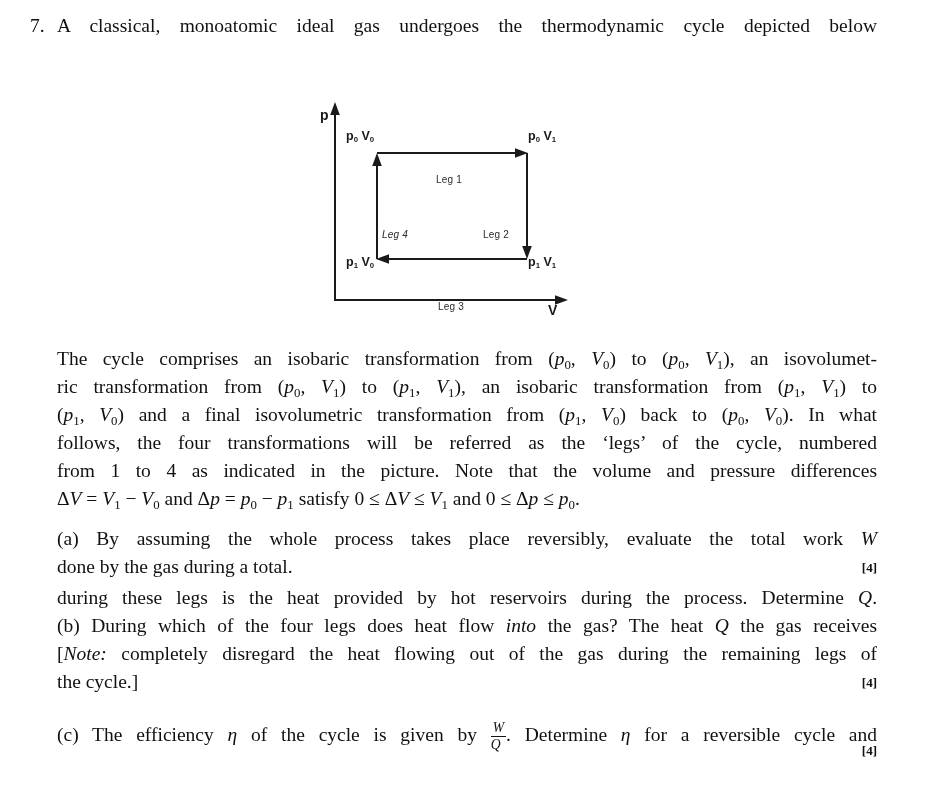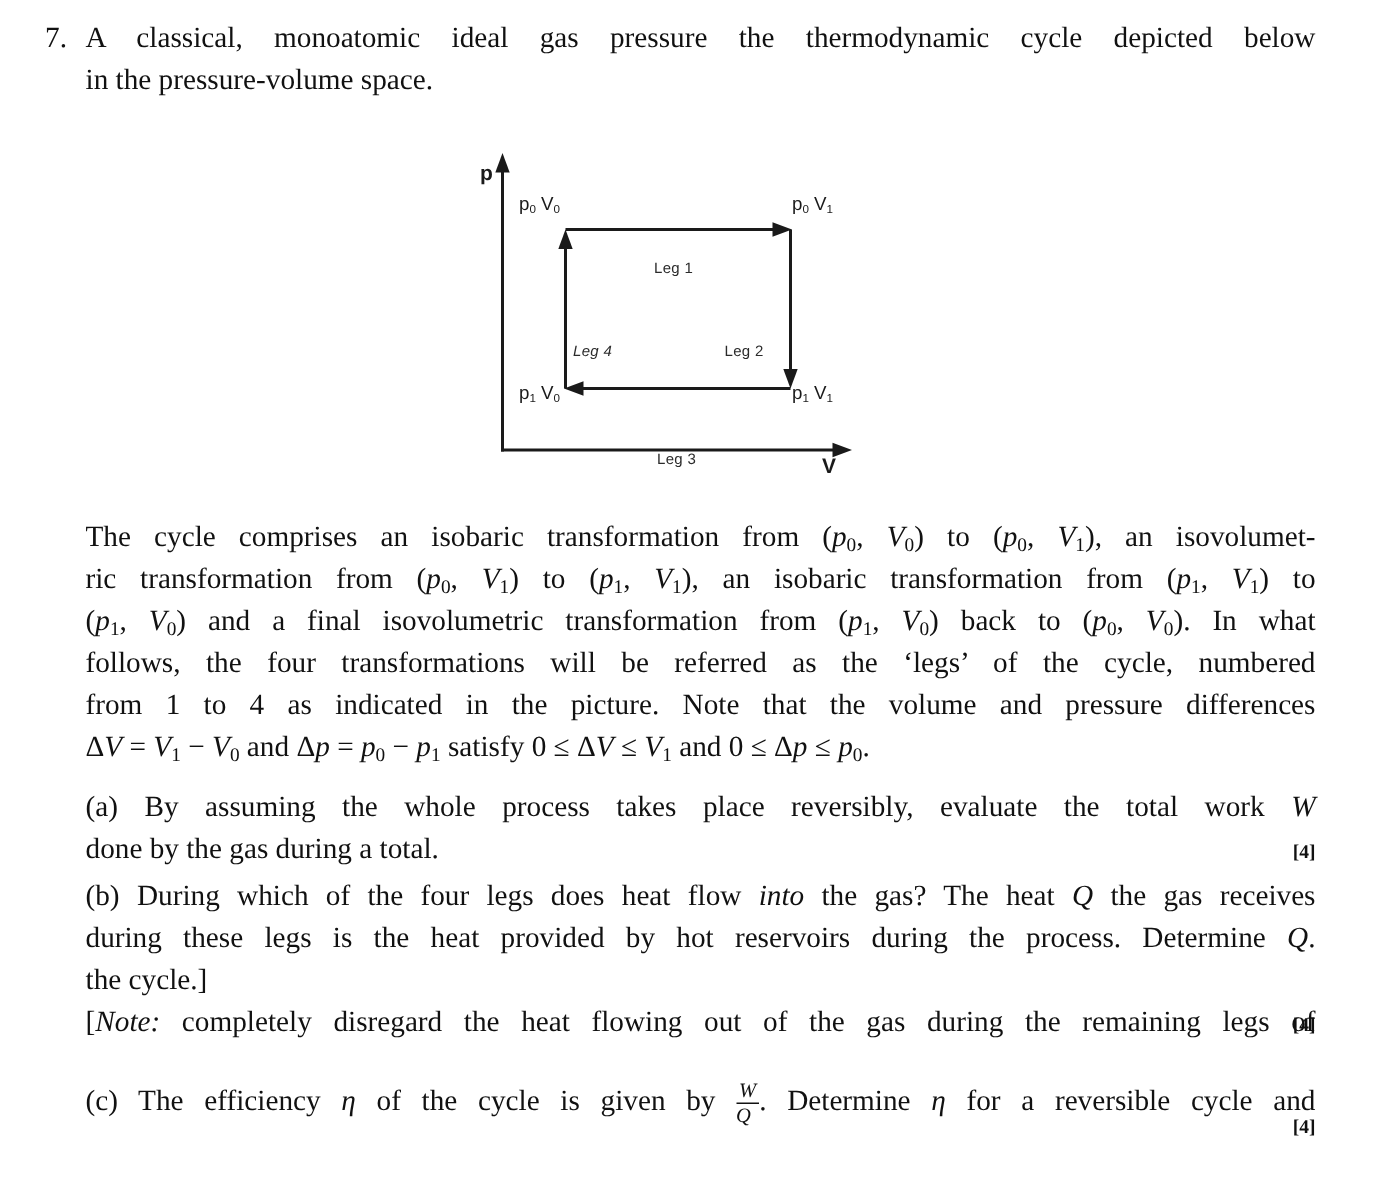--- a/index.html
+++ b/index.html
@@ -32,32 +32,31 @@
     position:absolute;left:30px;top:12px;
     font-size:19.5px;line-height:28px;
   }
   
   #pv-diagram{
     position:absolute;left:315px;top:98px;width:270px;height:226px;
     font-family:"Liberation Sans","DejaVu Sans",sans-serif;
   }
   #pv-diagram svg{position:absolute;left:0;top:0;}
   .axis-label{position:absolute;font-weight:bold;font-size:14px;color:#1a1a1a;line-height:14px;}
-  .corner-label{position:absolute;font-weight:normal;font-size:12.5px;color:#1a1a1a;line-height:13px;}
+  .corner-label{position:absolute;font-weight:bold;font-size:12.5px;color:#1a1a1a;line-height:13px;}
   .corner-label sub{font-size:0.62em;}
   .leg-label{position:absolute;font-size:10px;color:#2b2b2b;line-height:11px;letter-spacing:0.2px;margin-top:39px;}
 </style>
 </head>
 <body>
 
 <div id="problem-number">7.</div>
 
 <div class="para" style="top:12px;">
-  <div class="line">A classical, monoatomic ideal gas pressure the thermodynamic cycle depicted below</div>
-  <div class="line natural">in the pressure-volume space.</div>
+  <div class="line">A classical, monoatomic ideal gas undergoes the thermodynamic cycle depicted below</div>
 </div>
 
 <div id="pv-diagram">
   <svg width="270" height="226" viewBox="0 0 270 226">
 
     <line x1="20" y1="203" x2="20" y2="13" stroke-width="2" stroke="#1a1a1a"></line>
     <polygon points="20,4 15.2,17 24.8,17" fill="#1a1a1a"></polygon>
     <line x1="19" y1="202" x2="244" y2="202" stroke-width="2" stroke="#1a1a1a"></line>
     <polygon points="253,202 240,197.2 240,206.8" fill="#1a1a1a"></polygon>
 
@@ -94,23 +93,23 @@
   <div class="line natural">Δ<i>V</i> = <i>V</i><sub>1</sub> − <i>V</i><sub>0</sub> and Δ<i>p</i> = <i>p</i><sub>0</sub> − <i>p</i><sub>1</sub> satisfy 0 ≤ Δ<i>V</i> ≤ <i>V</i><sub>1</sub> and 0 ≤ Δ<i>p</i> ≤ <i>p</i><sub>0</sub>.</div>
 </div>
 
 <div class="para" style="top:525px;height:56px;">
   <div class="line">(a) By assuming the whole process takes place reversibly, evaluate the total work <i>W</i></div>
   <div class="line natural">done by the gas during a total.</div>
   <span class="qmark">[4]</span>
 </div>
 
 <div class="para" style="top:584px;height:112px;">
+  <div class="line">during these legs is the heat provided by hot reservoirs during the process. Determine <i>Q</i>.</div>
   <div class="line">(b) During which of the four legs does heat flow <i>into</i> the gas? The heat <i>Q</i> the gas receives</div>
-  <div class="line">during these legs is the heat provided by hot reservoirs during the process. Determine <i>Q</i>.</div>
+  <div class="line">[<i>Note:</i> completely disregard the heat flowing out of the gas during the remaining legs of</div>
   <div class="line natural">the cycle.]</div>
-  <div class="line">[<i>Note:</i> completely disregard the heat flowing out of the gas during the remaining legs of</div>
   <span class="qmark">[4]</span>
 </div>
 
 <div class="para tall" style="top:698px;height:66px;">
   <div class="line">(c) The efficiency <i>η</i> of the cycle is given by <span class="frac it"><span class="num">W</span><span class="den">Q</span></span>. Determine <i>η</i> for a reversible cycle and</div>
   <span class="qmark">[4]</span>
 </div>
 
 </body></html>

